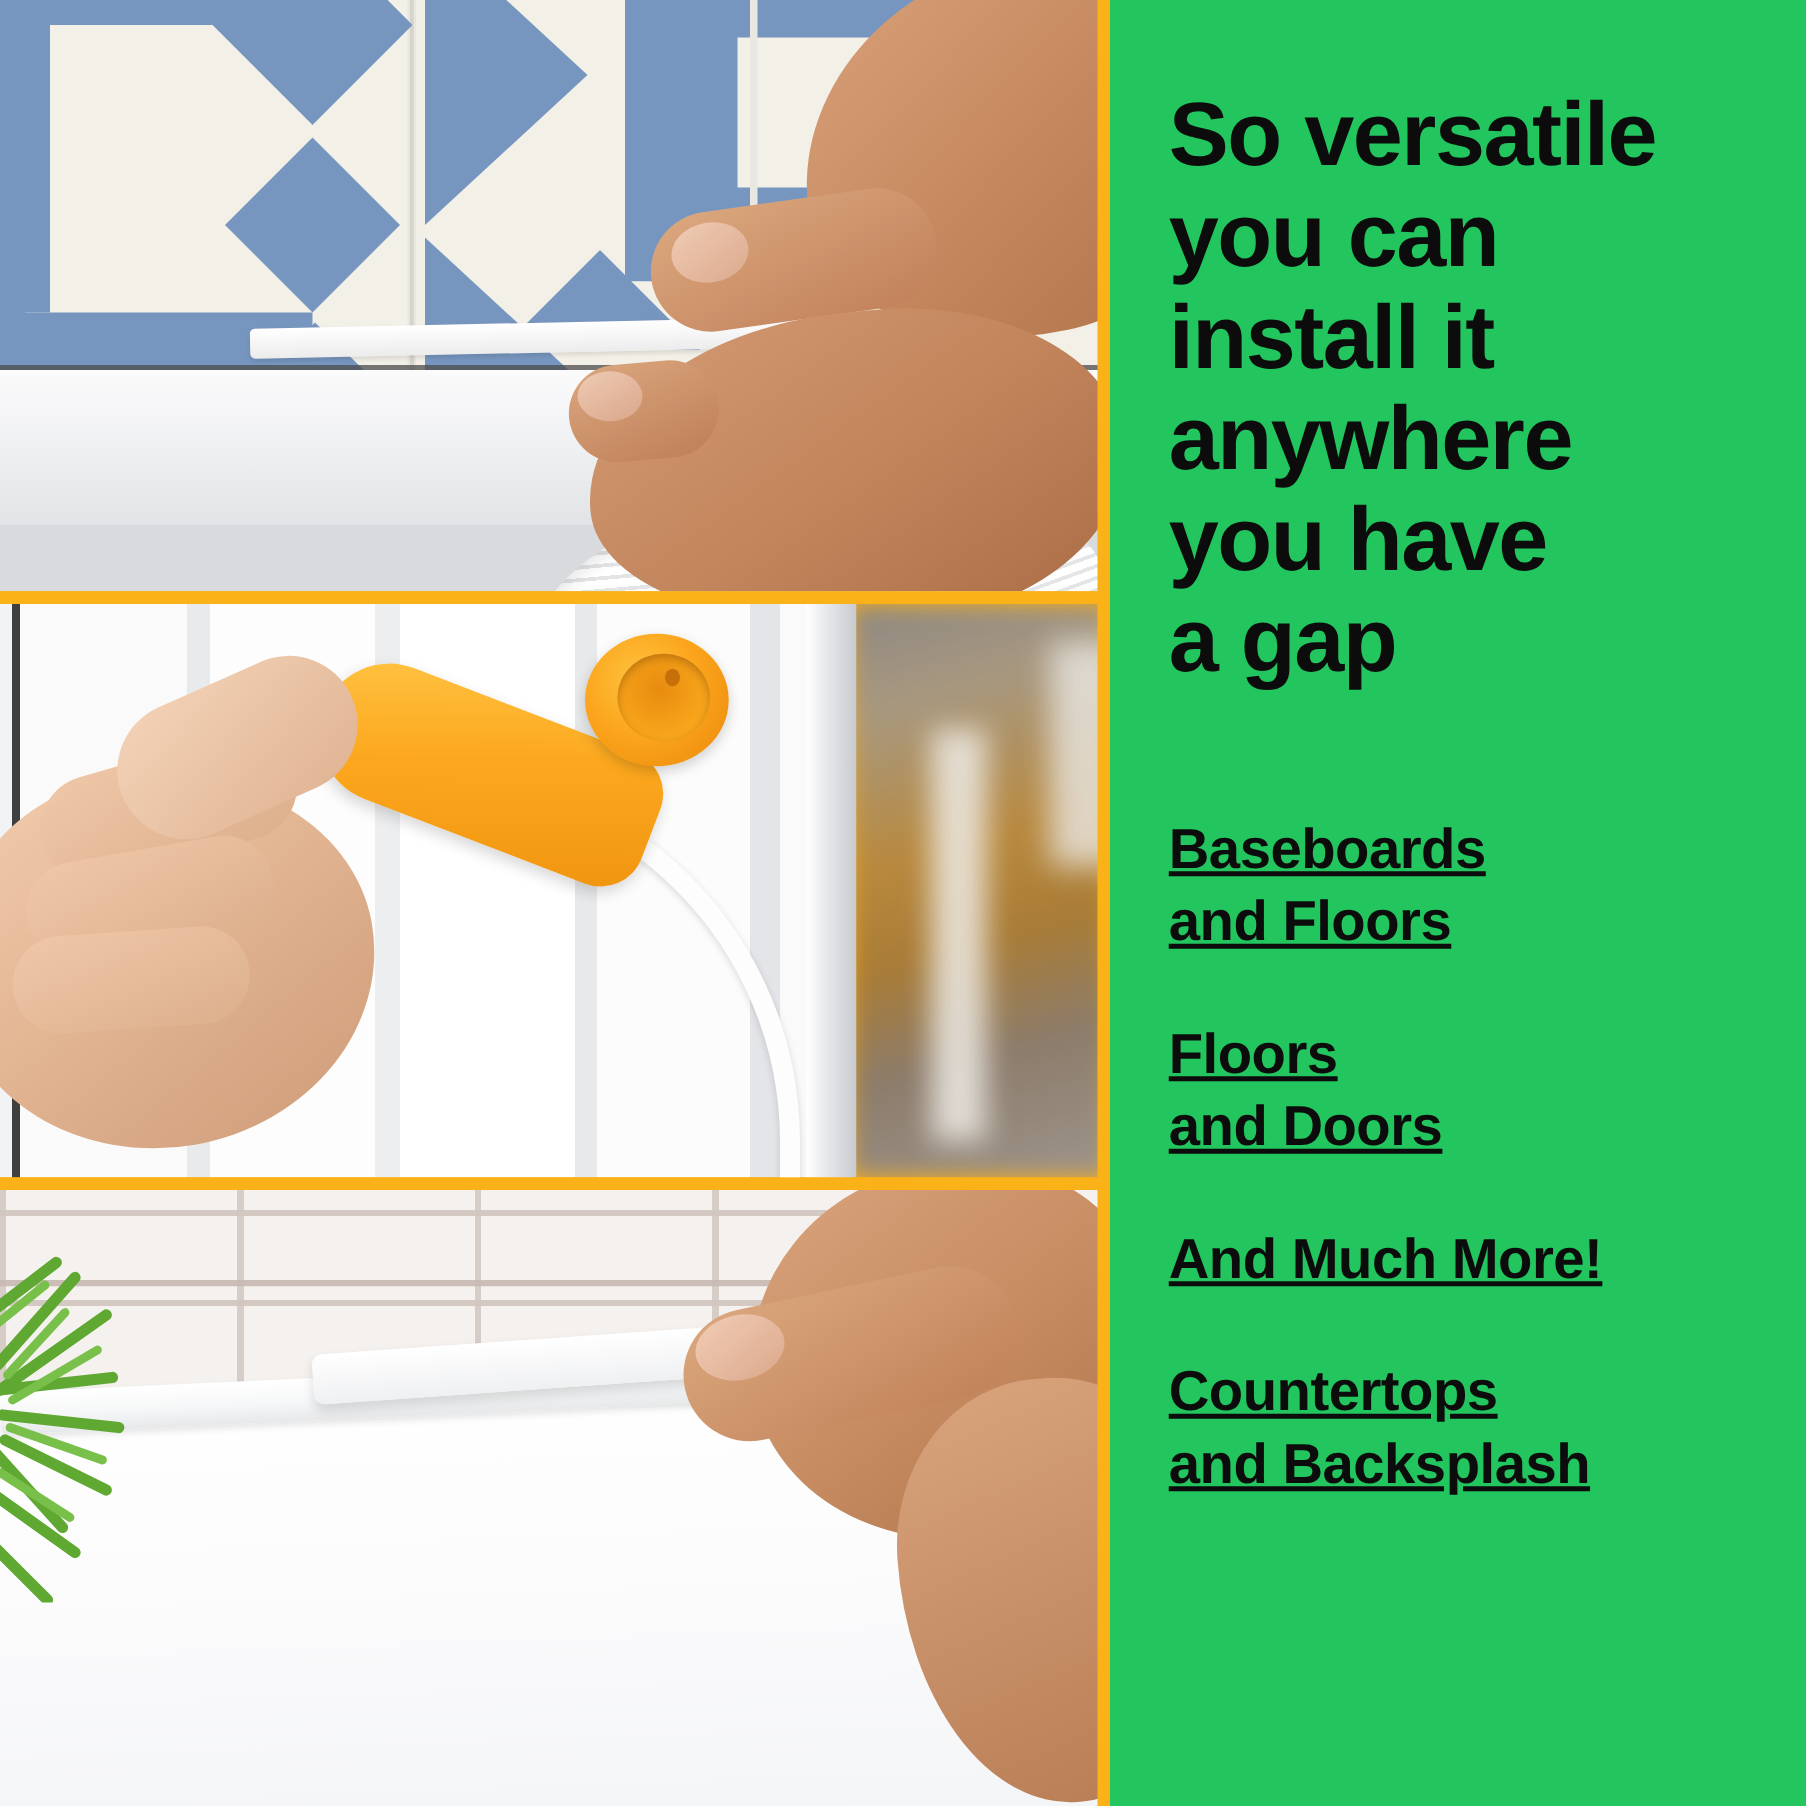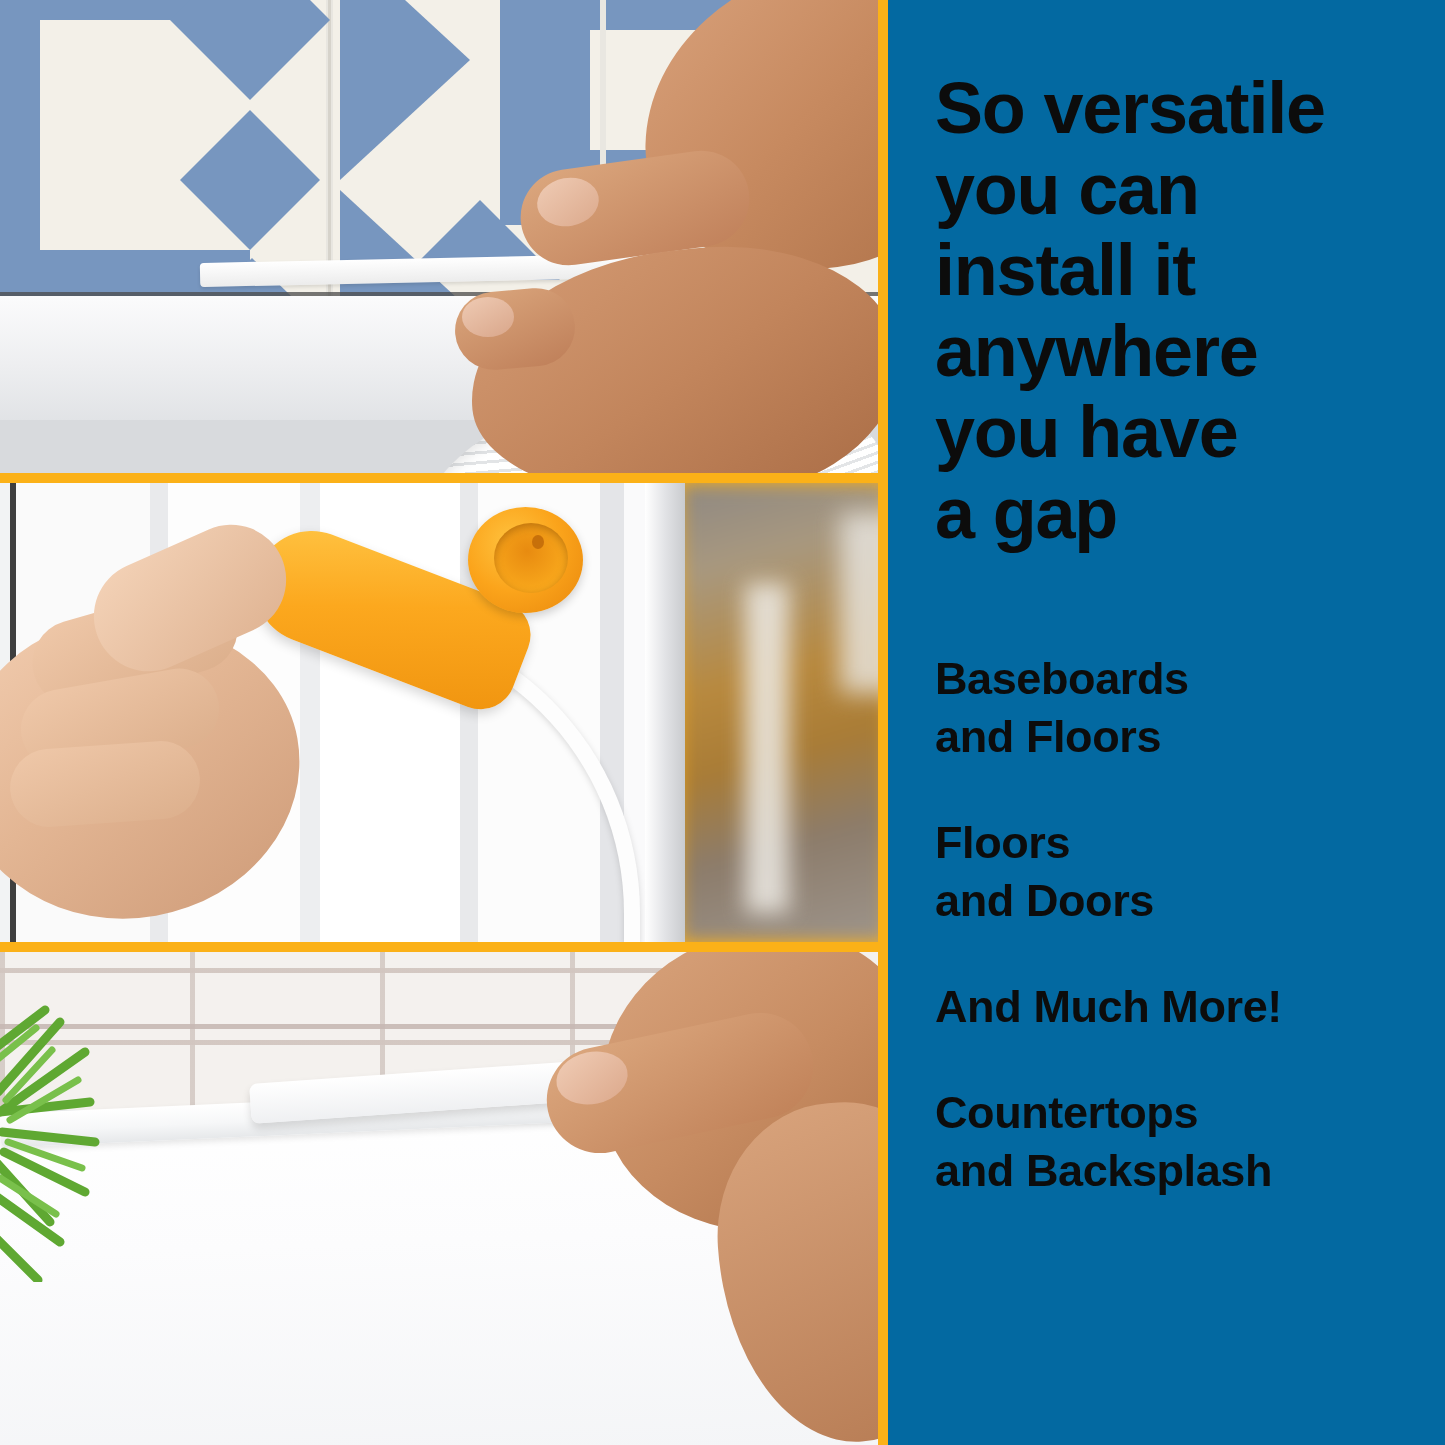--- a/index.html
+++ b/index.html
@@ -319,21 +319,21 @@
     border-radius:46% 50% 50% 50% / 40% 50% 50% 60%;
     background:linear-gradient(160deg,#D9A47D,#B67B53);
     transform:rotate(-4deg);
   }
 
   
   .text-col {
     position:absolute;
     left:888px; top:0;
     width:557px; height:1445px;
-    background:#0369a1;
+    background:#22c55e;
   }
   .headline {
     position:absolute;
     left:47px; top:68px;
     width:480px;
     color:#0C0C0C;
     font-family:"Liberation Sans", sans-serif;
     font-weight:bold;
     font-size:72px;
     line-height:81px;
@@ -347,20 +347,21 @@
   }
   .bullet {
     color:#0C0C0C;
     font-family:"Liberation Sans", sans-serif;
     font-weight:bold;
     font-size:45px;
     line-height:58px;
     letter-spacing:-0.4px;
     margin-bottom:48px;
     white-space:pre-line;
+    text-decoration:underline;
   }
   .bullet:last-child { margin-bottom:0; }
 </style>
 </head>
 <body>
 
 <div id="stage">
 
   <div class="photo-col">
 

